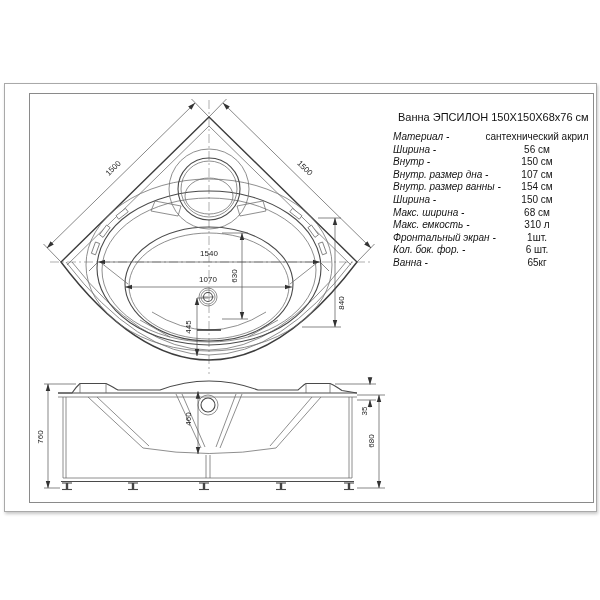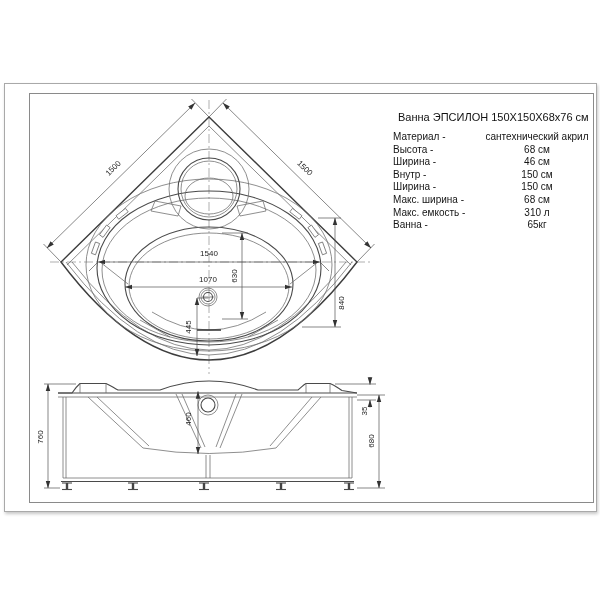--- a/index.html
+++ b/index.html
@@ -5,21 +5,21 @@
   html,body{margin:0;padding:0;background:#fff;}
   body{width:600px;height:600px;position:relative;font-family:"Liberation Sans",sans-serif;overflow:hidden;}
   .page{position:absolute;left:4px;top:83px;width:591px;height:427px;background:#fff;
         border:1px solid #a9a9a9;box-shadow:1px 2px 3px rgba(0,0,0,.22);}
   .frame{position:absolute;left:24px;top:9px;width:563px;height:408px;border:1px solid #8a8a8a;}
   .drawing{position:absolute;left:0;top:0;width:600px;height:600px;}
   .spec-title{position:absolute;left:398px;top:111px;width:192px;text-align:left;
               font-size:11px;color:#111;white-space:nowrap;}
   .spec-table{position:absolute;left:393px;top:131px;width:195px;font-size:10px;color:#141414;}
   .spec-row{position:relative;height:12.6px;line-height:12.6px;white-space:nowrap;}
-  .spec-label{display:inline-block;}
+  .spec-label{display:inline-block;font-style:italic;}
   .spec-value{position:absolute;left:89px;top:0;width:110px;text-align:center;white-space:nowrap;}
   svg .bold{stroke:#3d3d3d;stroke-width:1.4;fill:none;}
   svg .med{stroke:#4a4a4a;stroke-width:1.1;fill:none;}
   svg .thin{stroke:#6a6a6a;stroke-width:.75;fill:none;}
   svg .thinw{stroke:#6a6a6a;stroke-width:.75;fill:#fff;}
   svg .dim{stroke:#555;stroke-width:.7;fill:none;}
   svg .cl{stroke:#8d8d8d;stroke-width:.7;fill:none;stroke-dasharray:9 3 2 3;}
   svg text.dimtxt{font:8px "Liberation Sans",sans-serif;fill:#1d1d1d;}
 </style>
 </head>
@@ -218,40 +218,52 @@
 </svg>
 
 <div class="spec-title">Ванна ЭПСИЛОН 150Х150Х68х76 см</div>
 
 <div class="spec-table">
   <div class="spec-row">
     <span class="spec-label">Материал -</span>
     <span class="spec-value">сантехнический акрил</span>
   </div>
   <div class="spec-row">
-    <span class="spec-label">Высота -</span>
-    <span class="spec-value">68 см</span>
-  </div>
-  <div class="spec-row">
     <span class="spec-label">Ширина -</span>
-    <span class="spec-value">46 см</span>
+    <span class="spec-value">56 см</span>
   </div>
   <div class="spec-row">
     <span class="spec-label">Внутр -</span>
     <span class="spec-value">150 см</span>
   </div>
   <div class="spec-row">
+    <span class="spec-label">Внутр. размер дна -</span>
+    <span class="spec-value">107 см</span>
+  </div>
+  <div class="spec-row">
+    <span class="spec-label">Внутр. размер ванны -</span>
+    <span class="spec-value">154 см</span>
+  </div>
+  <div class="spec-row">
     <span class="spec-label">Ширина -</span>
     <span class="spec-value">150 см</span>
   </div>
   <div class="spec-row">
     <span class="spec-label">Макс. ширина -</span>
     <span class="spec-value">68 см</span>
   </div>
   <div class="spec-row">
     <span class="spec-label">Макс. емкость -</span>
     <span class="spec-value">310 л</span>
   </div>
   <div class="spec-row">
+    <span class="spec-label">Фронтальный экран -</span>
+    <span class="spec-value">1шт.</span>
+  </div>
+  <div class="spec-row">
+    <span class="spec-label">Кол. бок. фор. -</span>
+    <span class="spec-value">6 шт.</span>
+  </div>
+  <div class="spec-row">
     <span class="spec-label">Ванна -</span>
     <span class="spec-value">65кг</span>
   </div>
 </div>
 
 </body></html>

